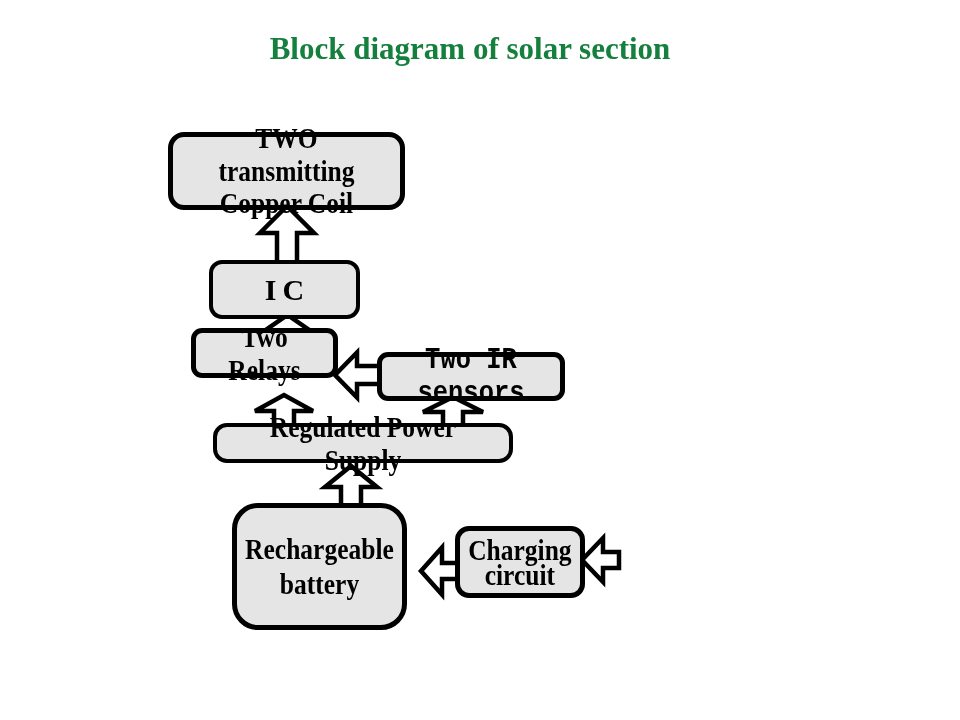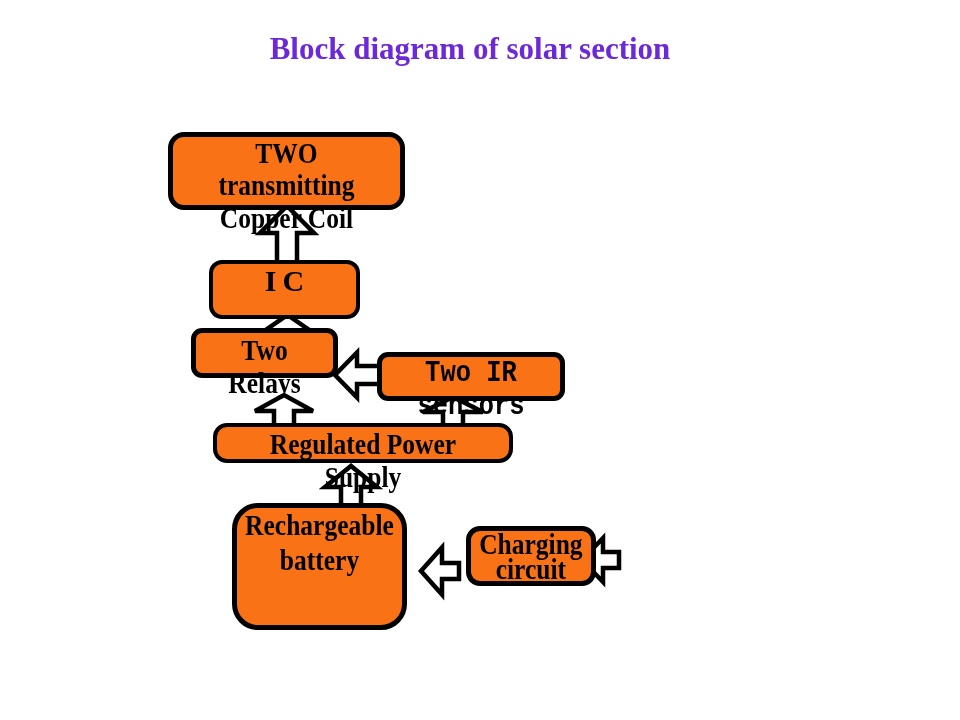--- a/index.html
+++ b/index.html
@@ -9,31 +9,31 @@
     background:#ffffff;
     font-family:"Liberation Serif","DejaVu Serif",serif;
     overflow:hidden;
   }
   .title{
     position:absolute;
     left:140px;top:31px;width:660px;
     text-align:center;
     font-weight:bold;
     font-size:31px;
-    color:#6d28d9;
+    color:#15803d;
     letter-spacing:0px;
   }
   .arrows{position:absolute;left:0;top:0;}
   .arrow{fill:#ffffff;stroke:#000000;stroke-width:4.5;stroke-linejoin:miter;}
   .box{
     position:absolute;
     box-sizing:border-box;
-    background:#f97316;
+    background:#e5e5e5;
     border:5px solid #000;
-    display:flex;justify-content:center;
+    display:flex;align-items:center;justify-content:center;
     text-align:center;
     color:#000;
   }
   .label{
     font-weight:bold;
     font-size:30px;
     white-space:pre-line;
     transform:scaleX(0.85);
     line-height:1.1;
   }
@@ -75,19 +75,19 @@
 
   <div class="box" style="left:213px;top:423px;width:300px;height:40px;border-radius:14px;border-width:4px;">
     <span class="label">Regulated Power Supply</span>
   </div>
 
   <div class="box" style="left:232px;top:503px;width:175px;height:127px;border-radius:26px;">
     <span class="label" style="line-height:1.16;">Rechargeable
 battery</span>
   </div>
 
-  <div class="box" style="left:455px;top:526px;width:130px;height:60px;border-radius:14px;margin-left:11px;">
+  <div class="box" style="left:455px;top:526px;width:130px;height:72px;border-radius:14px;">
     <span class="label" style="line-height:0.84;">Charging
 circuit</span>
   </div>
 
 
 </div>
 
 </body></html>

